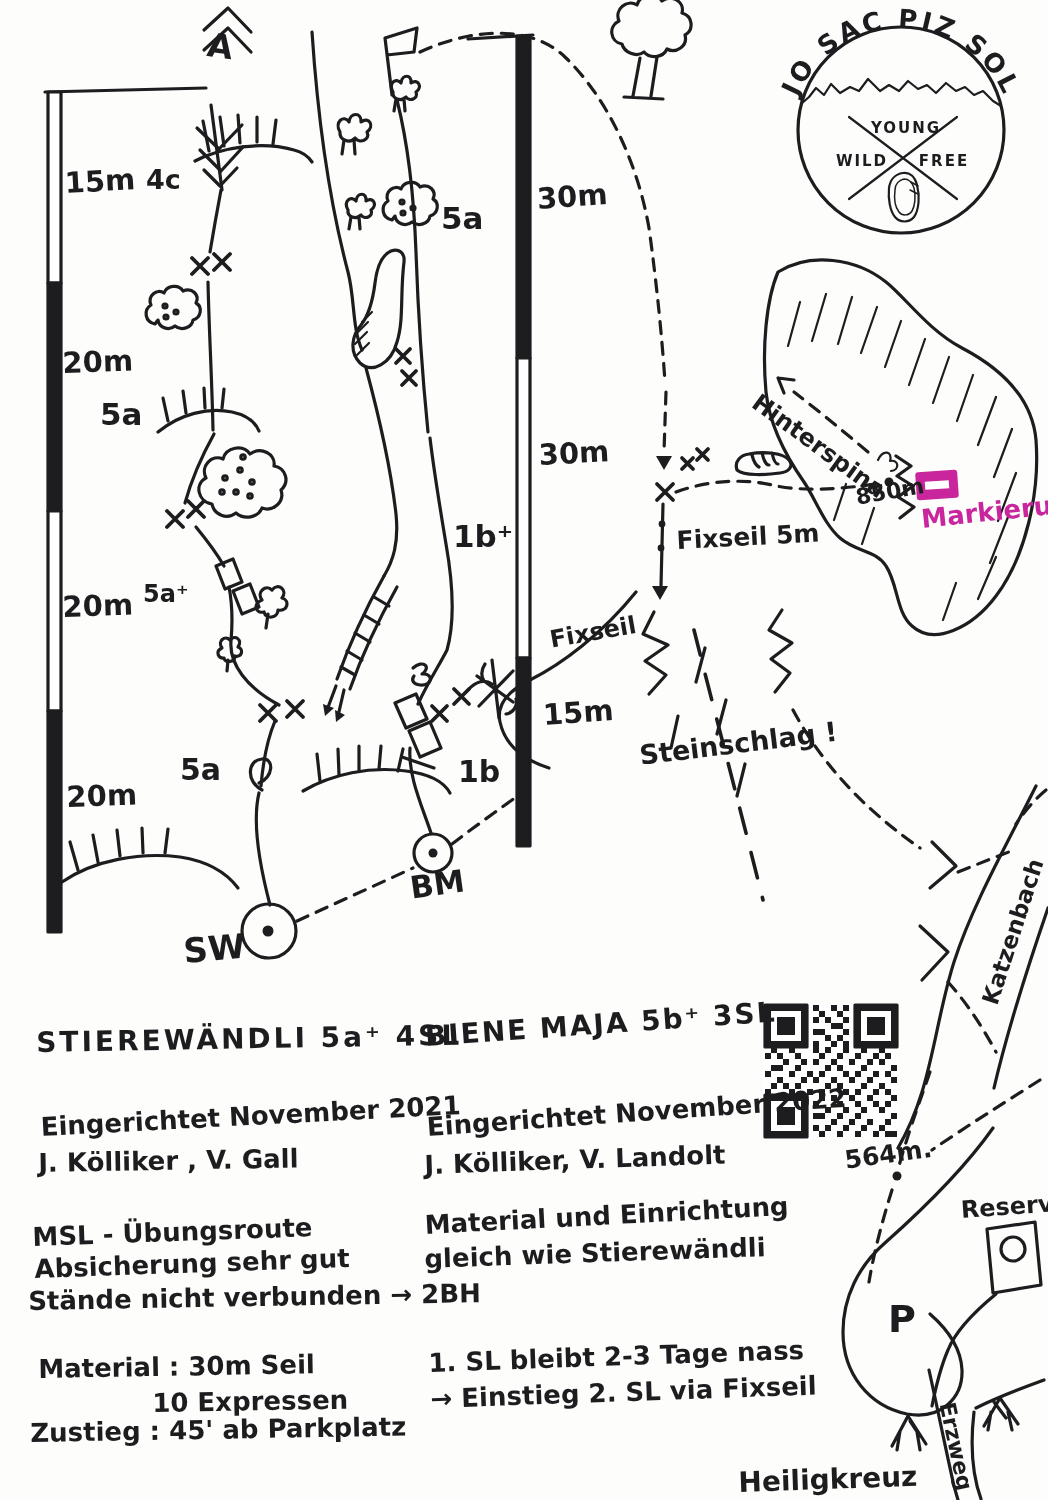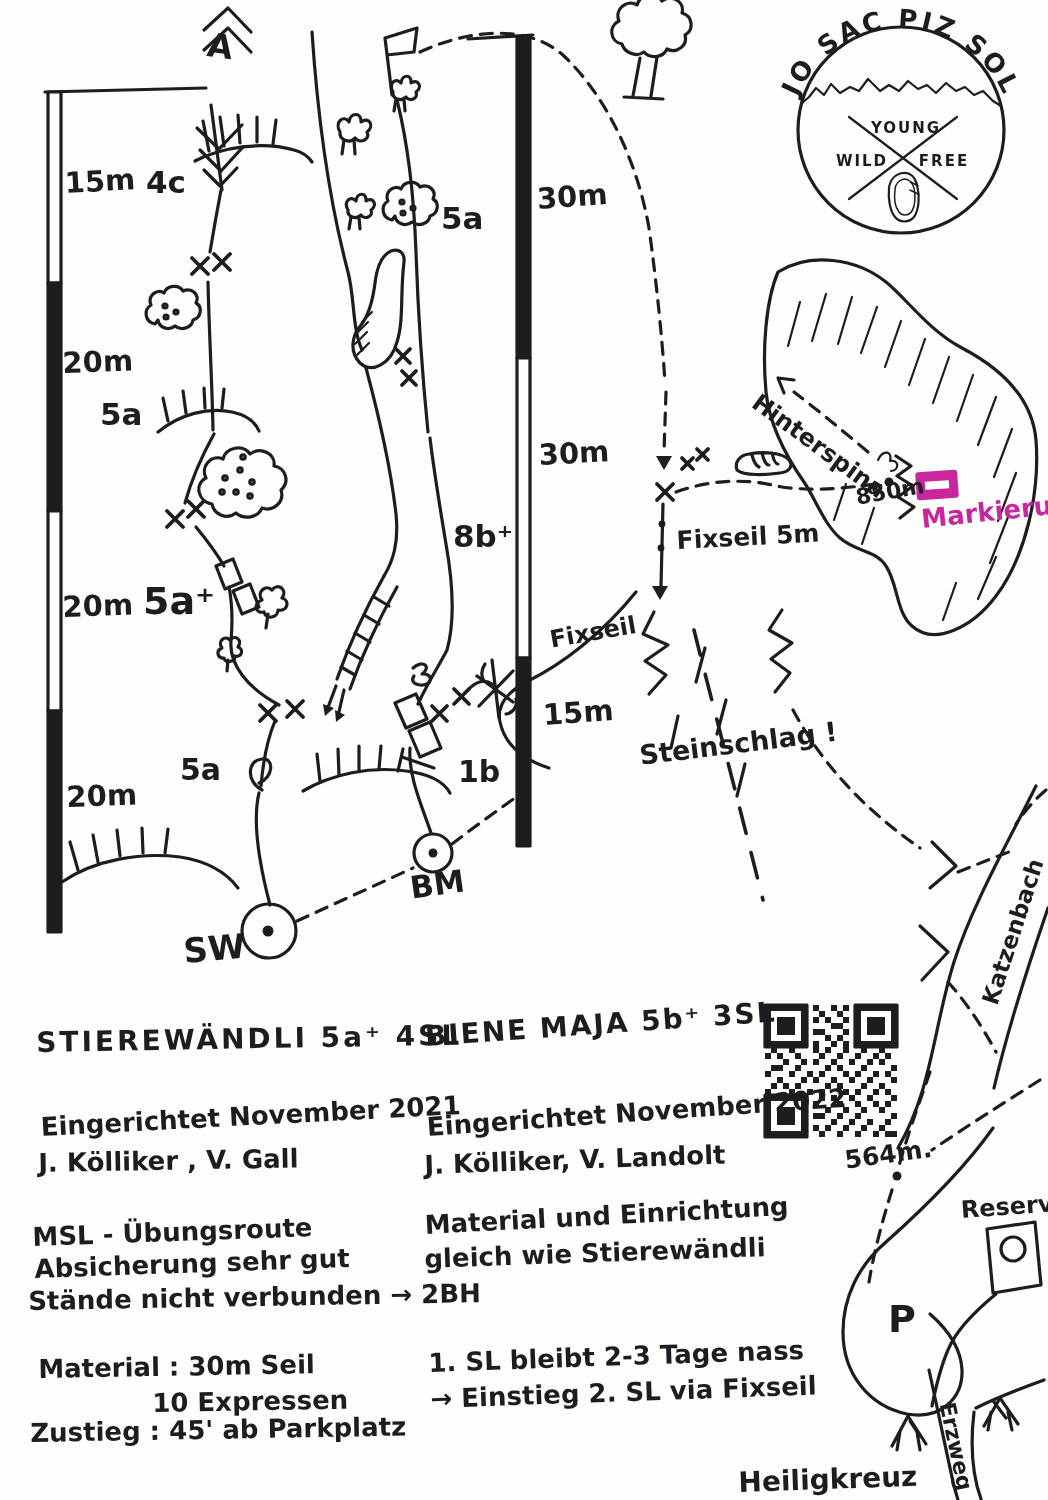--- a/index.html
+++ b/index.html
@@ -306,27 +306,27 @@
 
 <div class="lbl" style="left:64px;top:168px;font-size:29px;transform:rotate(-3deg)">15m</div>
 <div class="lbl" style="left:62px;top:348px;font-size:29px;transform:rotate(-2deg)">20m</div>
 <div class="lbl" style="left:62px;top:592px;font-size:29px;transform:rotate(-2deg)">20m</div>
 <div class="lbl" style="left:66px;top:782px;font-size:29px;transform:rotate(-2deg)">20m</div>
 
 <div class="lbl" style="left:536px;top:184px;font-size:29px;transform:rotate(-4deg)">30m</div>
 <div class="lbl" style="left:538px;top:440px;font-size:29px;transform:rotate(-3deg)">30m</div>
 <div class="lbl" style="left:542px;top:700px;font-size:29px;transform:rotate(-4deg)">15m</div>
 
-<div class="lbl" style="left:146px;top:166px;font-size:31px">4c</div>
+<div class="lbl" style="left:146px;top:166px;font-size:27px">4c</div>
 <div class="lbl" style="left:100px;top:398px;font-size:31px">5a</div>
-<div class="lbl" style="left:143px;top:582px;font-size:38px">5a⁺</div>
+<div class="lbl" style="left:143px;top:582px;font-size:24px">5a⁺</div>
 <div class="lbl" style="left:180px;top:754px;font-size:30px">5a</div>
 
 <div class="lbl" style="left:441px;top:202px;font-size:31px">5a</div>
-<div class="lbl" style="left:453px;top:520px;font-size:31px">8b⁺</div>
+<div class="lbl" style="left:453px;top:520px;font-size:31px">1b⁺</div>
 <div class="lbl" style="left:458px;top:756px;font-size:30px">1b</div>
 
 <div class="lbl" style="left:182px;top:934px;font-size:34px;transform:rotate(-5deg)">SW</div>
 <div class="lbl" style="left:408px;top:872px;font-size:31px;transform:rotate(-8deg)">BM</div>
 <div class="lbl" style="left:210px;top:28px;font-size:33px;transform:rotate(8deg)">A</div>
 
 <div class="lbl" style="left:676px;top:528px;font-size:25px;transform:rotate(-3deg)">Fixseil 5m</div>
 <div class="lbl" style="left:548px;top:628px;font-size:24px;transform:rotate(-10deg)">Fixseil</div>
 <div class="lbl" style="left:638px;top:742px;font-size:27px;transform:rotate(-7deg)">Steinschlag !</div>
 <div class="lbl" style="left:762px;top:390px;font-size:24px;transform:rotate(36deg)">Hinterspina</div>

